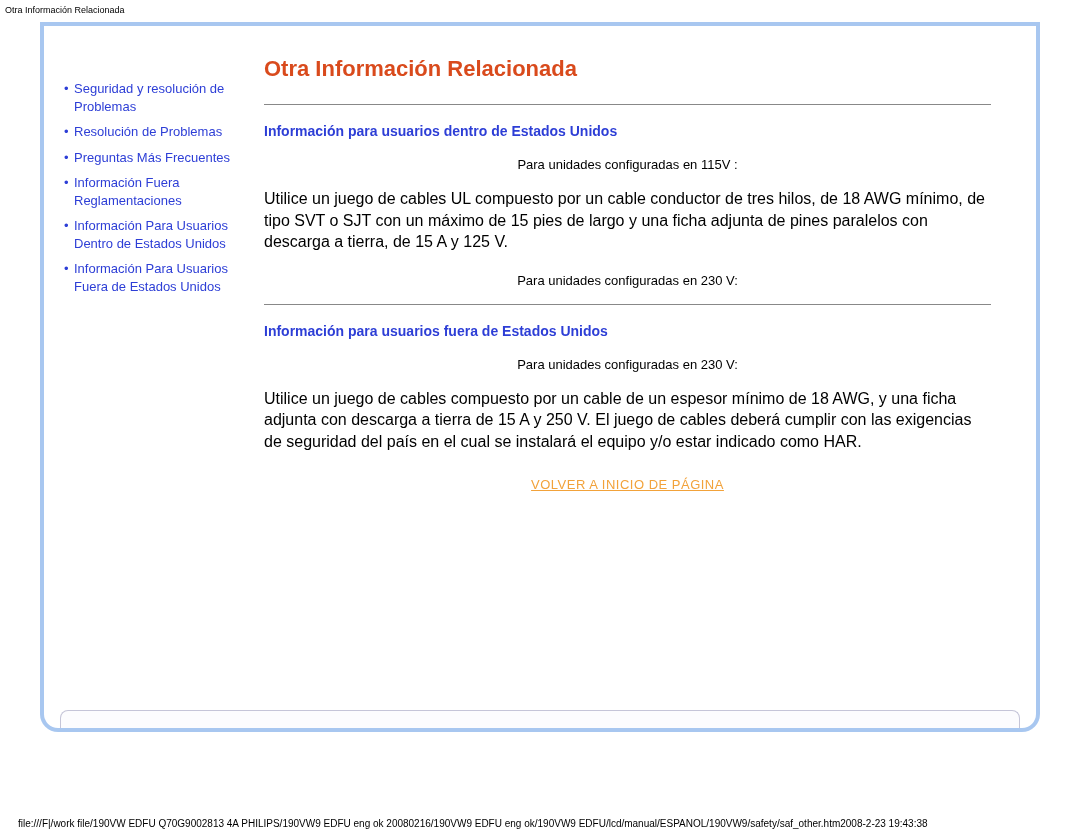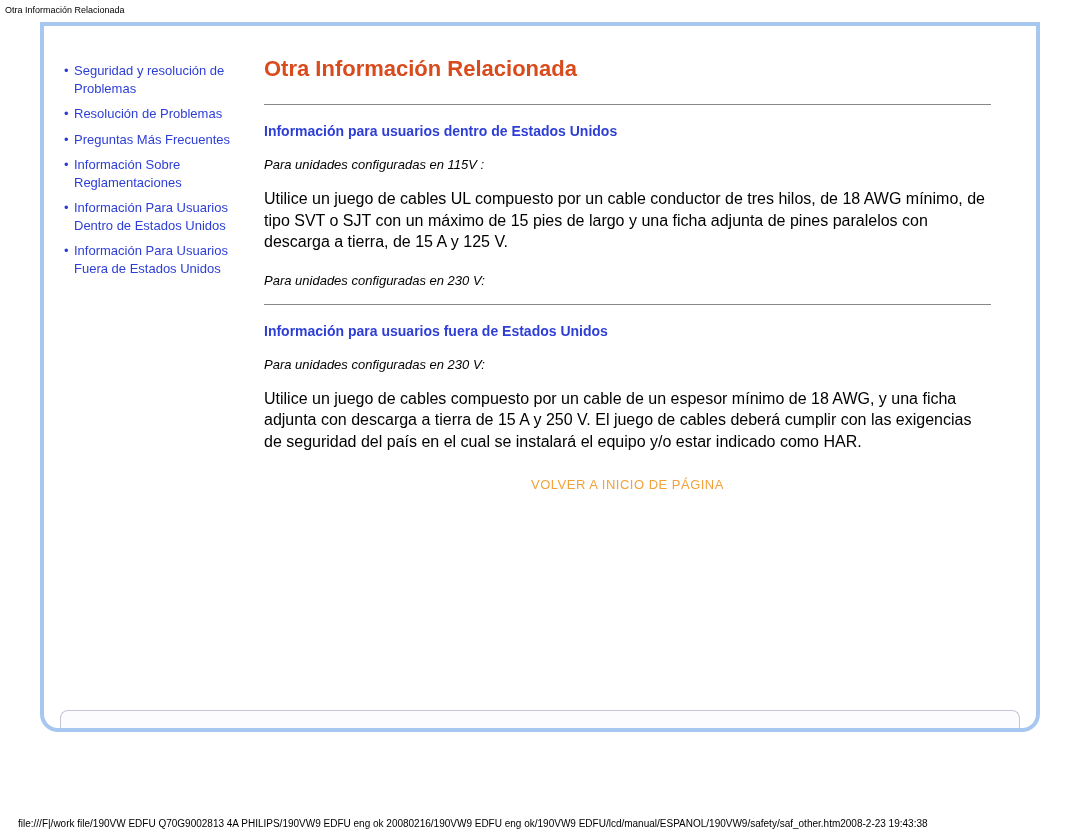--- a/index.html
+++ b/index.html
@@ -37,21 +37,21 @@
       border-radius: 0 0 14px 14px;
       position: relative;
       overflow: hidden;
     }
     .content-wrapper {
       display: flex;
       height: calc(100% - 22px);
     }
     .sidebar {
       width: 210px;
-      padding: 32px 15px 15px 20px;
+      padding: 50px 15px 15px 20px;
       font-size: 13px;
       color: #2d3ed6;
     }
     .sidebar ul {
       list-style: none;
     }
     .sidebar li {
       padding: 4px 0 4px 10px;
       position: relative;
       line-height: 1.35;
@@ -83,35 +83,36 @@
       border-top: 1px solid #888;
       margin: 0 0 18px 0;
     }
     .section-heading {
       color: #2d3ed6;
       font-weight: bold;
       font-size: 14px;
       margin-bottom: 18px;
     }
     .subheading {
-      font-style: italic;
       font-size: 13px;
       margin-bottom: 16px;
+      text-align: center;
     }
     .para {
       font-size: 16px;
       line-height: 1.35;
       margin-bottom: 20px;
     }
     .back-to-top {
       text-align: center;
       color: #f2a23a;
       font-size: 13px;
       margin-top: 24px;
       letter-spacing: 0.5px;
+      text-decoration: underline;
     }
     .bottom-tab {
       position: absolute;
       bottom: 0;
       left: 16px;
       right: 16px;
       height: 18px;
       border: 1px solid #c5c5d8;
       border-bottom: none;
       border-radius: 8px 8px 0 0;
@@ -133,21 +134,21 @@
 
 <div class="outer-frame">
   <div class="inner-frame">
     <div class="content-wrapper">
 
       <div class="sidebar">
         <ul>
           <li><a>Seguridad y resolución de Problemas</a></li>
           <li><a>Resolución de Problemas</a></li>
           <li><a>Preguntas Más Frecuentes</a></li>
-          <li><a>Información Sobre Reglamentaciones</a></li>
+          <li><a>Información Fuera Reglamentaciones</a></li>
           <li><a>Información Para Usuarios Dentro de Estados Unidos</a></li>
           <li><a>Información Para Usuarios Fuera de Estados Unidos</a></li>
         </ul>
       </div>
 
       <div class="main">
         <h1 class="page-title">Otra Información Relacionada</h1>
 
         <hr class="divider">
 

